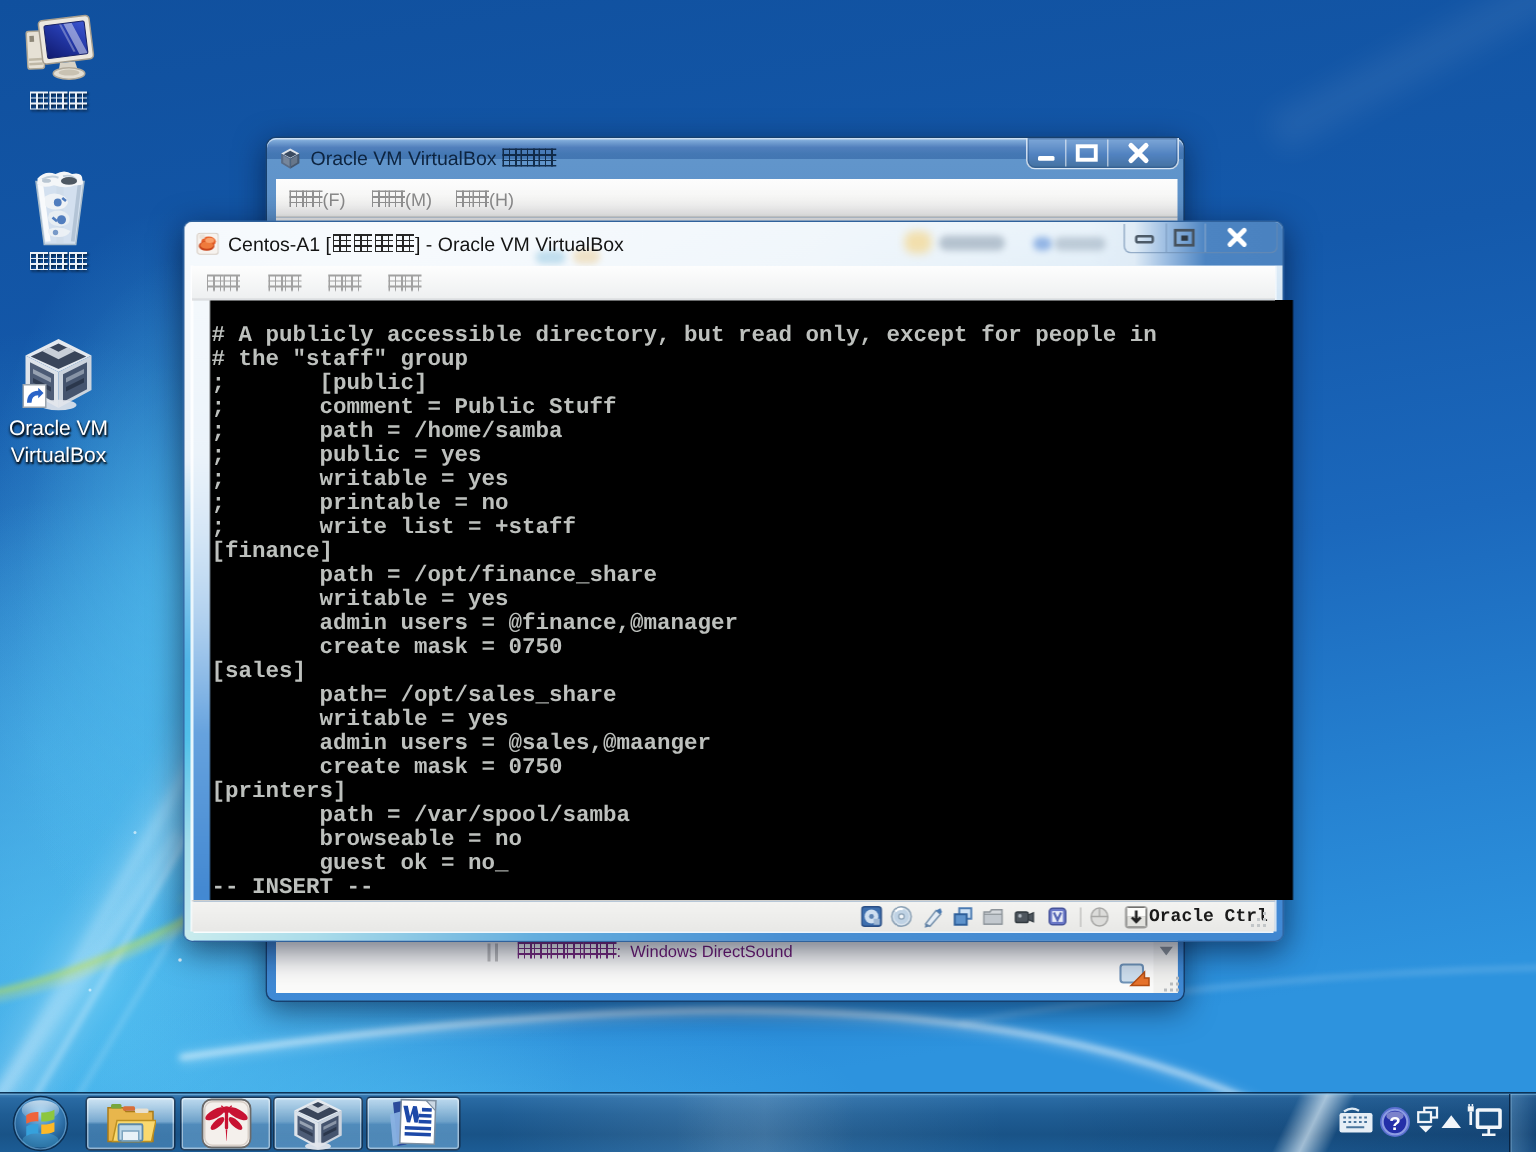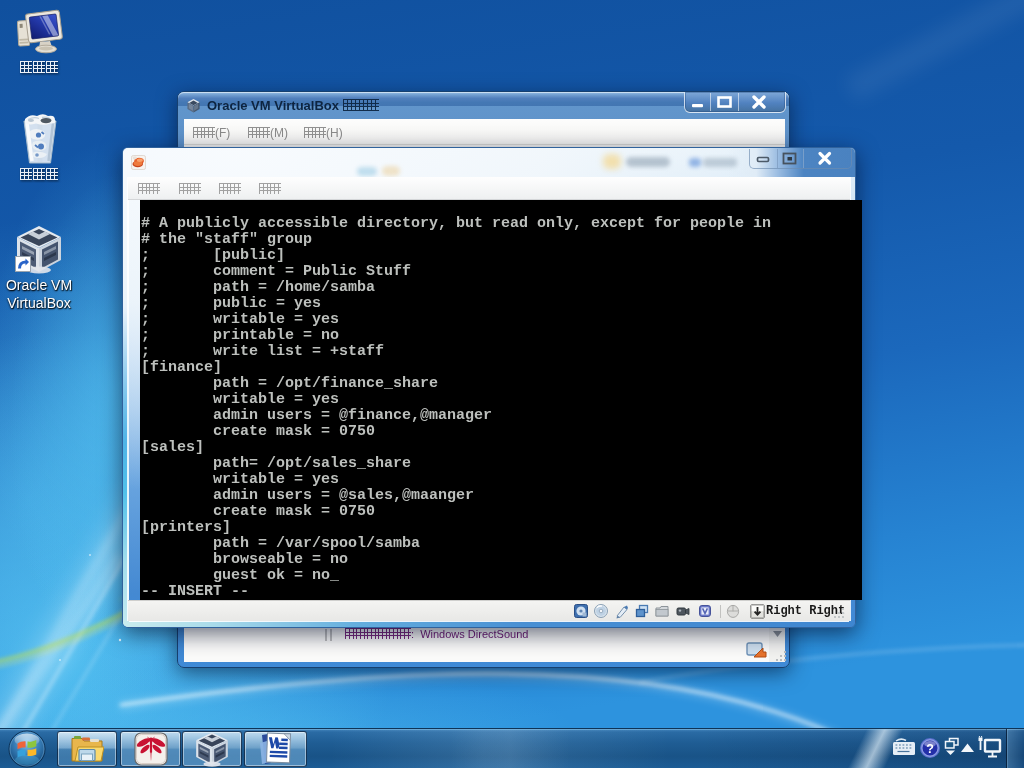--- a/index.html
+++ b/index.html
@@ -16,21 +16,21 @@
   
   .dlabel{position:absolute;color:#fff;font-size:13px;text-align:center;transform:translateZ(0);
           text-shadow:0 1px 2px rgba(0,0,0,.95),1px 1px 1px rgba(0,0,0,.7);}
   .dlabel .cn{filter:drop-shadow(1px 1.2px 0.8px rgba(0,0,0,.8));}
   
   #mgr{left:177px;top:91px;width:613px;height:577px;border-radius:7px;
        background:linear-gradient(to bottom,#6397cc 0%,#4e83c2 30%,#447ab8 60%,#4080c6 82%,#3f8ad6 100%);
        box-shadow:0 5px 20px rgba(0,15,40,.55);border:1px solid #17406f;box-sizing:border-box;}
   #mgrtitle{height:14px;border-radius:6px 6px 0 0;
        background:linear-gradient(to bottom,#9dc2e6 0%,#7aa6d6 15%,#517fbc 45%,#4478b4 75%,#4376b2 100%);
-       box-shadow:inset 0 1px 0 rgba(255,255,255,.5);font-weight:bold;}
+       box-shadow:inset 0 1px 0 rgba(255,255,255,.5);}
   #vmw{left:122px;top:147px;width:734px;height:481px;border-radius:6px;
        background:linear-gradient(to bottom,#e8f2fa 0%,#cfe3f4 12%,#a9ccee 38%,#6ba6e0 68%,#4489d2 93%,#408ad8 100%);
        box-shadow:0 6px 22px rgba(0,10,35,.6);border:1px solid #30629c;box-sizing:border-box;}
   #vmglass{left:0;top:0;right:0;bottom:0;border-radius:5px;
        background:radial-gradient(ellipse 125% 100% at 15% 0%,rgba(248,251,254,.98) 0%,rgba(243,248,252,.88) 34%,rgba(236,245,251,.45) 55%,rgba(230,240,250,0) 72%);}
   .tbar{position:absolute;left:0;top:0;right:0;}
   
   #term{left:17px;top:52px;width:722px;height:400px;background:#000;}
   #term pre{margin:0;padding:16px 0 0 1px;font:bold 15px/16px "Liberation Mono",monospace;color:#bdc0bd;transform:translateZ(0);}
   
@@ -266,20 +266,21 @@
 
       <svg class="abs" style="left:8px;top:7px" width="15" height="15" viewBox="0 0 16 16">
         <rect x="0.5" y="0.5" width="15" height="15" rx="2" fill="#f7f3ef" stroke="#d8cfc6" stroke-width="0.8"></rect>
         <ellipse cx="8.6" cy="6.4" rx="5.2" ry="3.6" fill="#e8622b"></ellipse>
         <ellipse cx="7.2" cy="9.6" rx="5.6" ry="3.4" fill="#c8441a"></ellipse>
         <ellipse cx="7.4" cy="9.0" rx="4.6" ry="2.6" fill="#ef7a3c"></ellipse>
         <ellipse cx="9.4" cy="5.6" rx="3.2" ry="1.8" fill="#f9a06a"></ellipse>
         <rect x="2" y="1.5" width="4" height="3" rx="0.8" fill="#e9e2da"></rect>
       </svg>
 
+      <div class="abs gs" style="left:29px;top:7px;font-size:13px;color:#141414;white-space:nowrap">Centos-A1 [<span class="cn cn13" style="margin:0 1px"></span><span class="cn cn13" style="margin:0 1px"></span><span class="cn cn13" style="margin:0 1px"></span><span class="cn cn13" style="margin:0 1px"></span>] - Oracle VM VirtualBox</div>
 
       <div class="abs" style="left:626px;top:1px;width:101px;height:19px;">
         <div class="abs" style="left:0;top:0;width:101px;height:19px;border:1px solid rgba(110,140,175,.65);border-top:none;border-radius:0 0 5px 5px;"></div>
         <div class="abs" style="left:28px;top:0;width:1px;height:19px;background:rgba(110,140,175,.5)"></div>
         <div class="abs" style="left:54px;top:0;width:1px;height:19px;background:rgba(150,175,205,.6)"></div>
         <svg class="abs" style="left:0;top:0" width="101" height="19">
           <rect x="8.5" y="8.5" width="11" height="4" rx="1.2" fill="none" stroke="#4c5a68" stroke-width="1.7"></rect>
           <rect x="34.5" y="4.5" width="12" height="10" fill="none" stroke="#46525e" stroke-width="1.8"></rect>
           <rect x="38.5" y="8" width="4.5" height="3.5" fill="#2e3842"></rect>
           <path d="M 71,4.5 L 80.5,14 M 80.5,4.5 L 71,14" stroke="#fff" stroke-width="3.2" stroke-linecap="round"></path>
@@ -373,21 +374,21 @@
           <path d="M 7,1.6 L 7,7.4 M 1.6,7 L 12.4,7" stroke="#a8a8a6" stroke-width="0.9" fill="none"></path>
         </g>
 
         <g transform="translate(176,0)">
           <rect x="0.5" y="0.5" width="14" height="14" rx="2" fill="linear-gradient(#fff,#ddd)" fill-opacity="1" stroke="#9a9a98"></rect>
           <rect x="1.2" y="1.2" width="12.6" height="6" fill="#fcfcfa"></rect>
           <rect x="1.2" y="7" width="12.6" height="6.8" fill="#e2e2de"></rect>
           <path d="M 7.5,3 L 7.5,10 M 4.6,7.6 L 7.5,10.6 L 10.4,7.6" stroke="#222" stroke-width="1.8" fill="none"></path>
         </g>
       </svg>
-      <span class="abs gs" style="left:638px;top:3px;font:bold 12px/14px 'Liberation Mono',monospace;color:#1a1a1a;">Right Right</span>
+      <span class="abs gs" style="left:638px;top:3px;font:bold 12px/14px 'Liberation Mono',monospace;color:#1a1a1a;">Oracle Ctrl</span>
       <svg class="abs" style="left:706px;top:7px" width="12" height="12">
         <g fill="#c2c6c8">
             <rect x="8" y="0" width="2" height="2"></rect>
             <rect x="8" y="4" width="2" height="2"></rect>
             <rect x="8" y="8" width="2" height="2"></rect>
             <rect x="4" y="4" width="2" height="2"></rect>
             <rect x="4" y="8" width="2" height="2"></rect>
             <rect x="0" y="8" width="2" height="2"></rect>
           </g>
       </svg>

